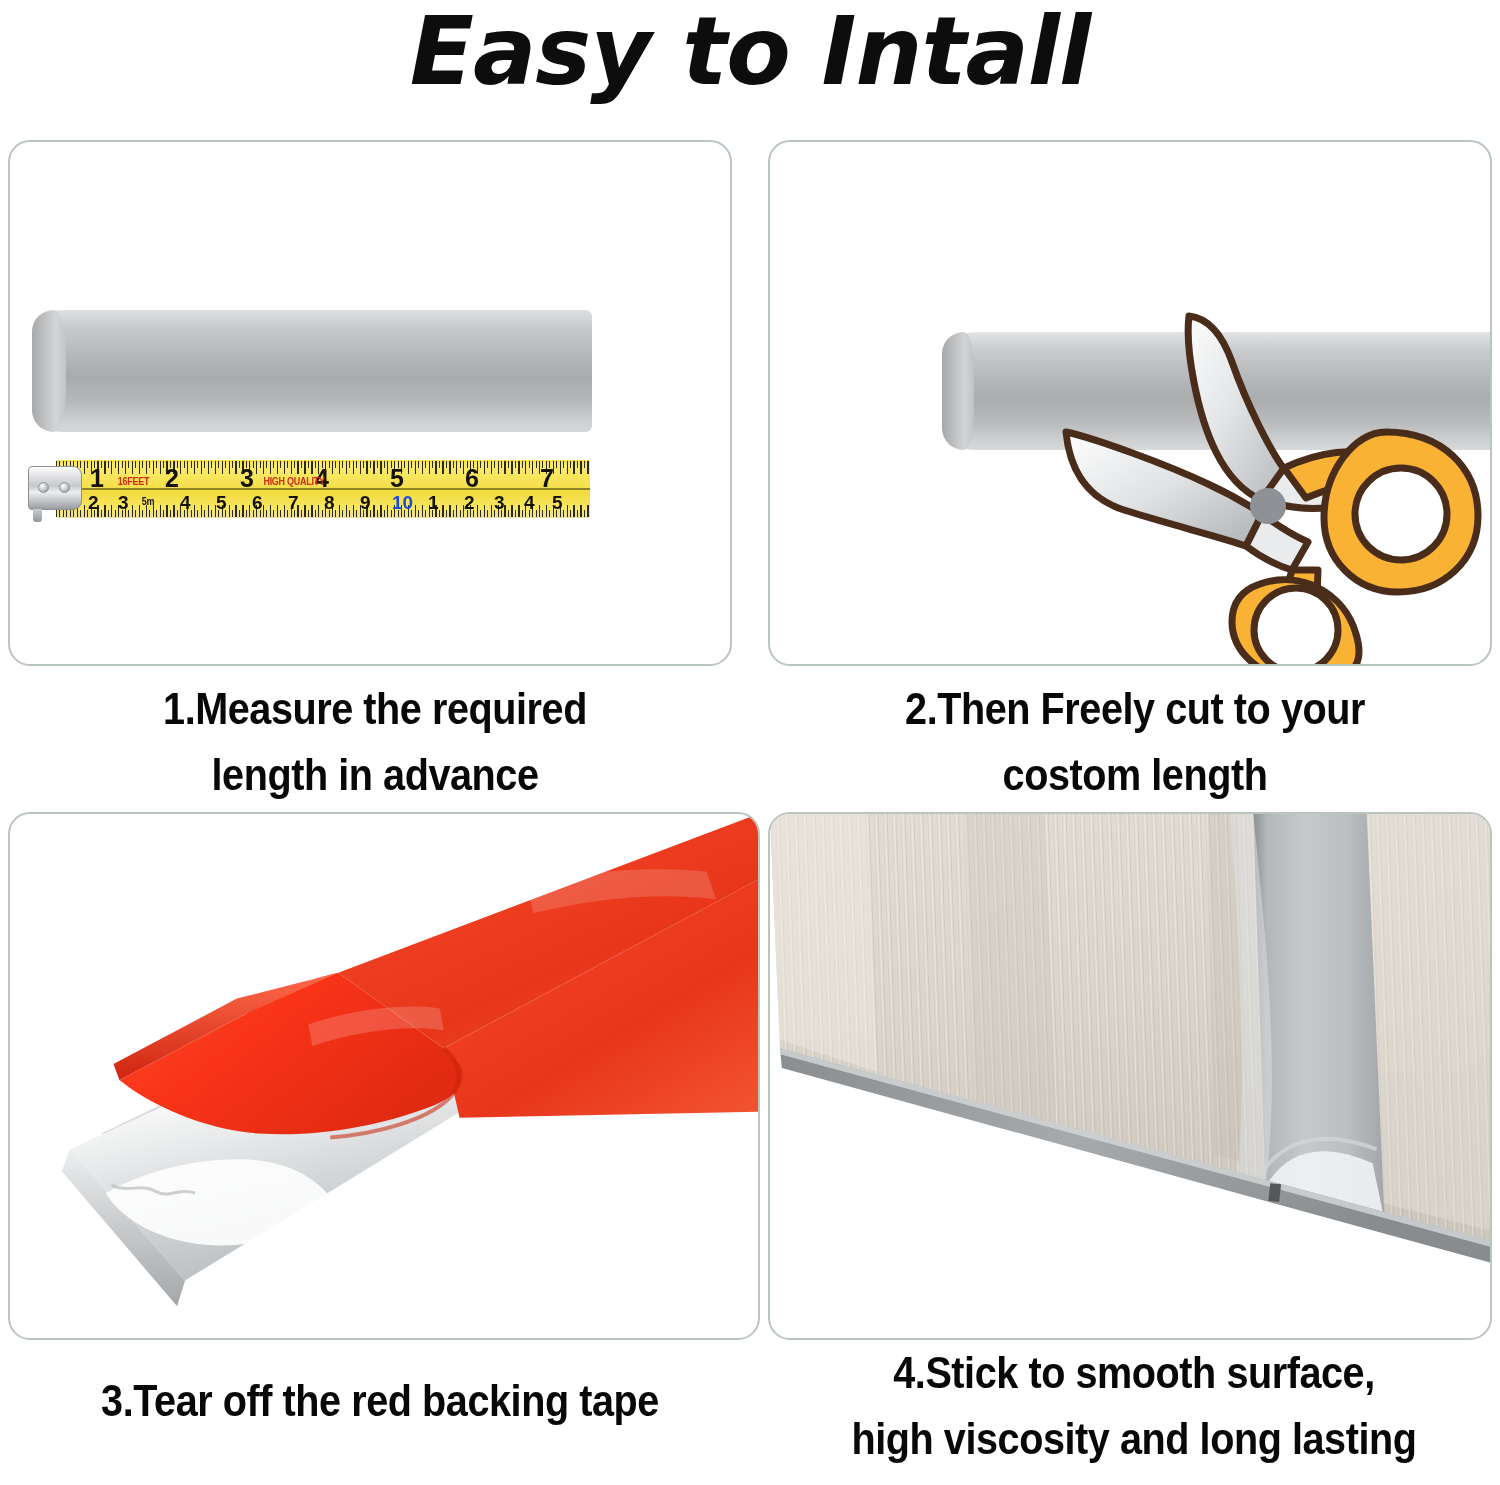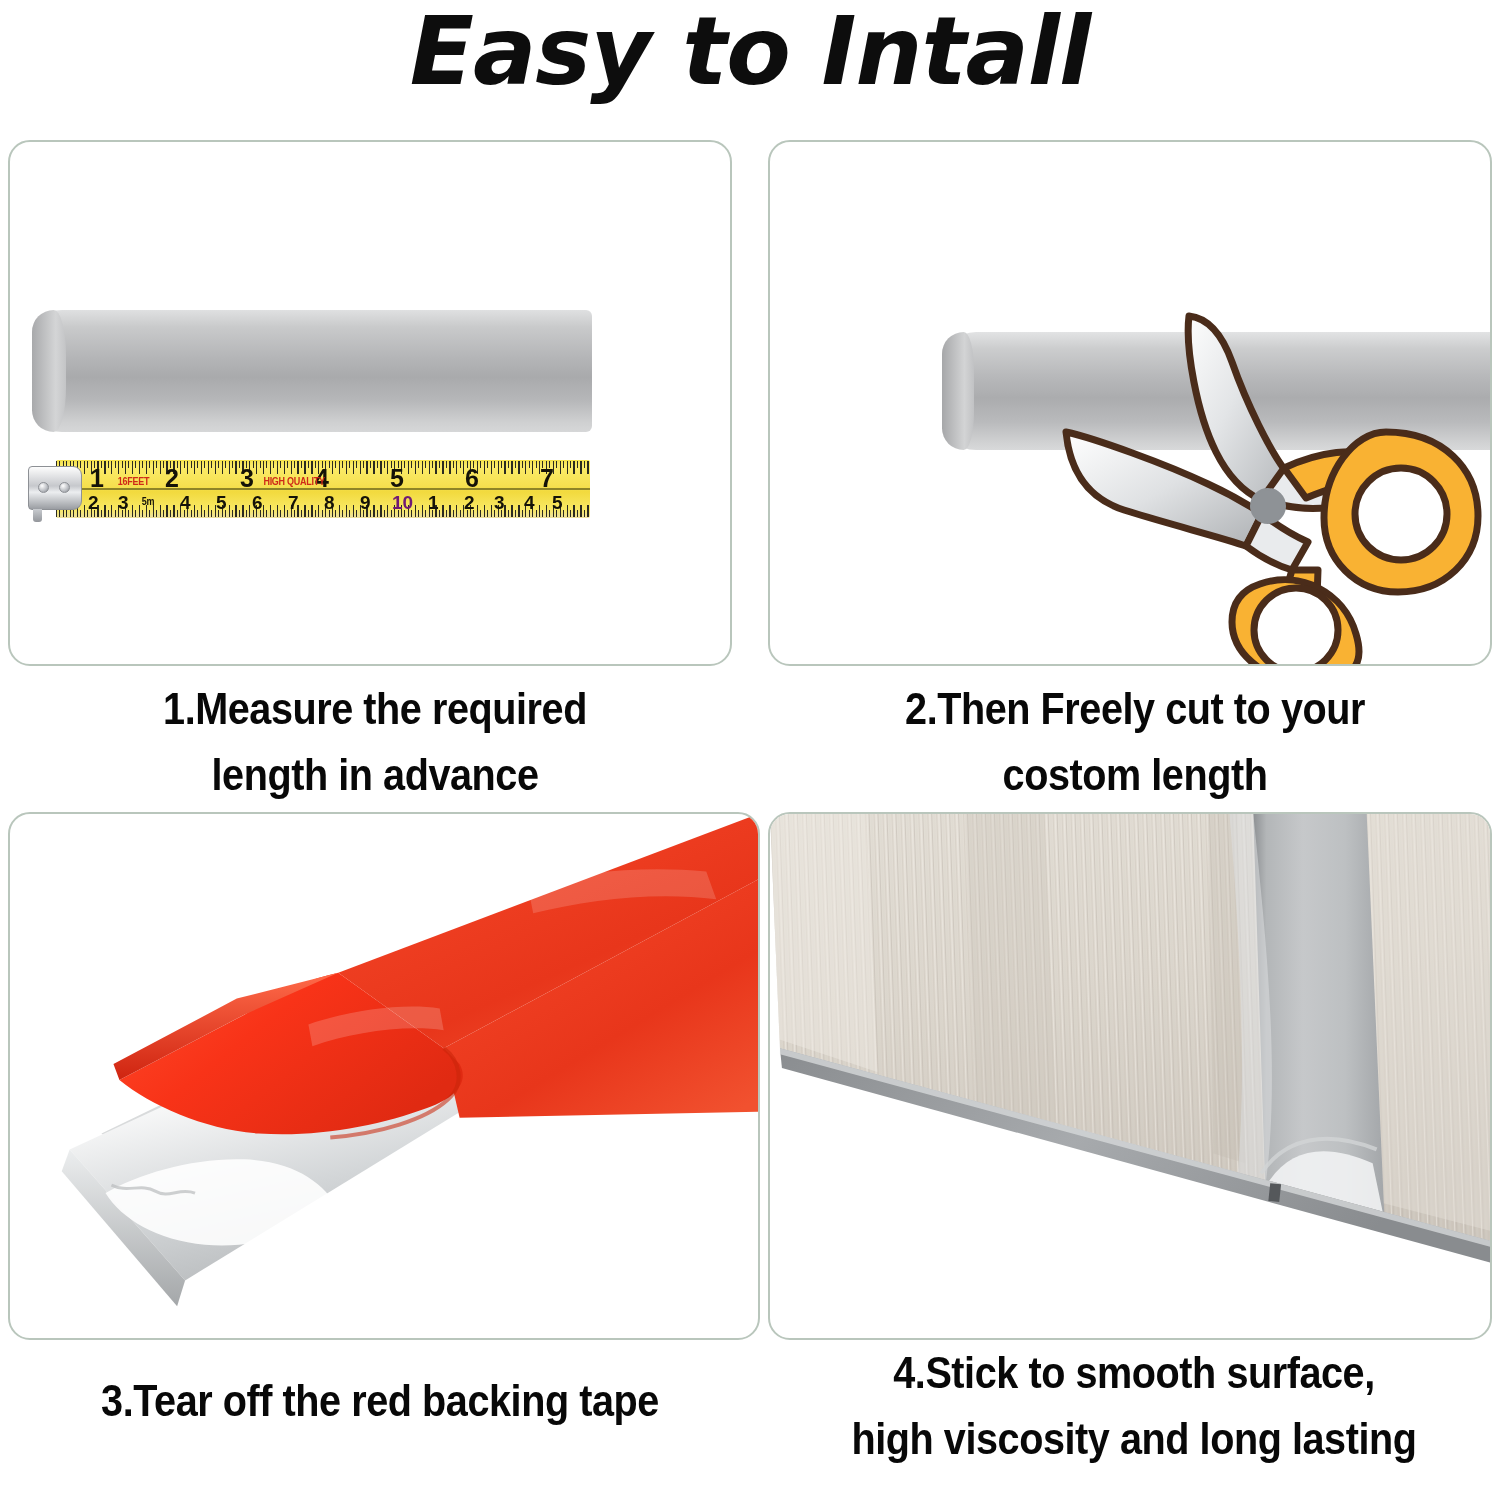--- a/index.html
+++ b/index.html
@@ -128,21 +128,21 @@
   .tnum{
     position:absolute;
     font-family:"Liberation Sans", sans-serif;
     font-weight:700;
     color:#141208;
     line-height:1;
     white-space:nowrap;
   }
   .tnum.up   { font-size:25px; top:6px; }
   .tnum.dn   { font-size:19px; top:33px; }
-  .tnum.red  { color:#701a75; }
+  .tnum.red  { color:#1d4ed8; }
   .tlabel{
     position:absolute;
     font-family:"Liberation Sans", sans-serif;
     font-weight:700;
     font-size:10px;
     color:#cf2a18;
     letter-spacing:-0.3px;
     white-space:nowrap;
     transform:scaleX(0.9);
   }

